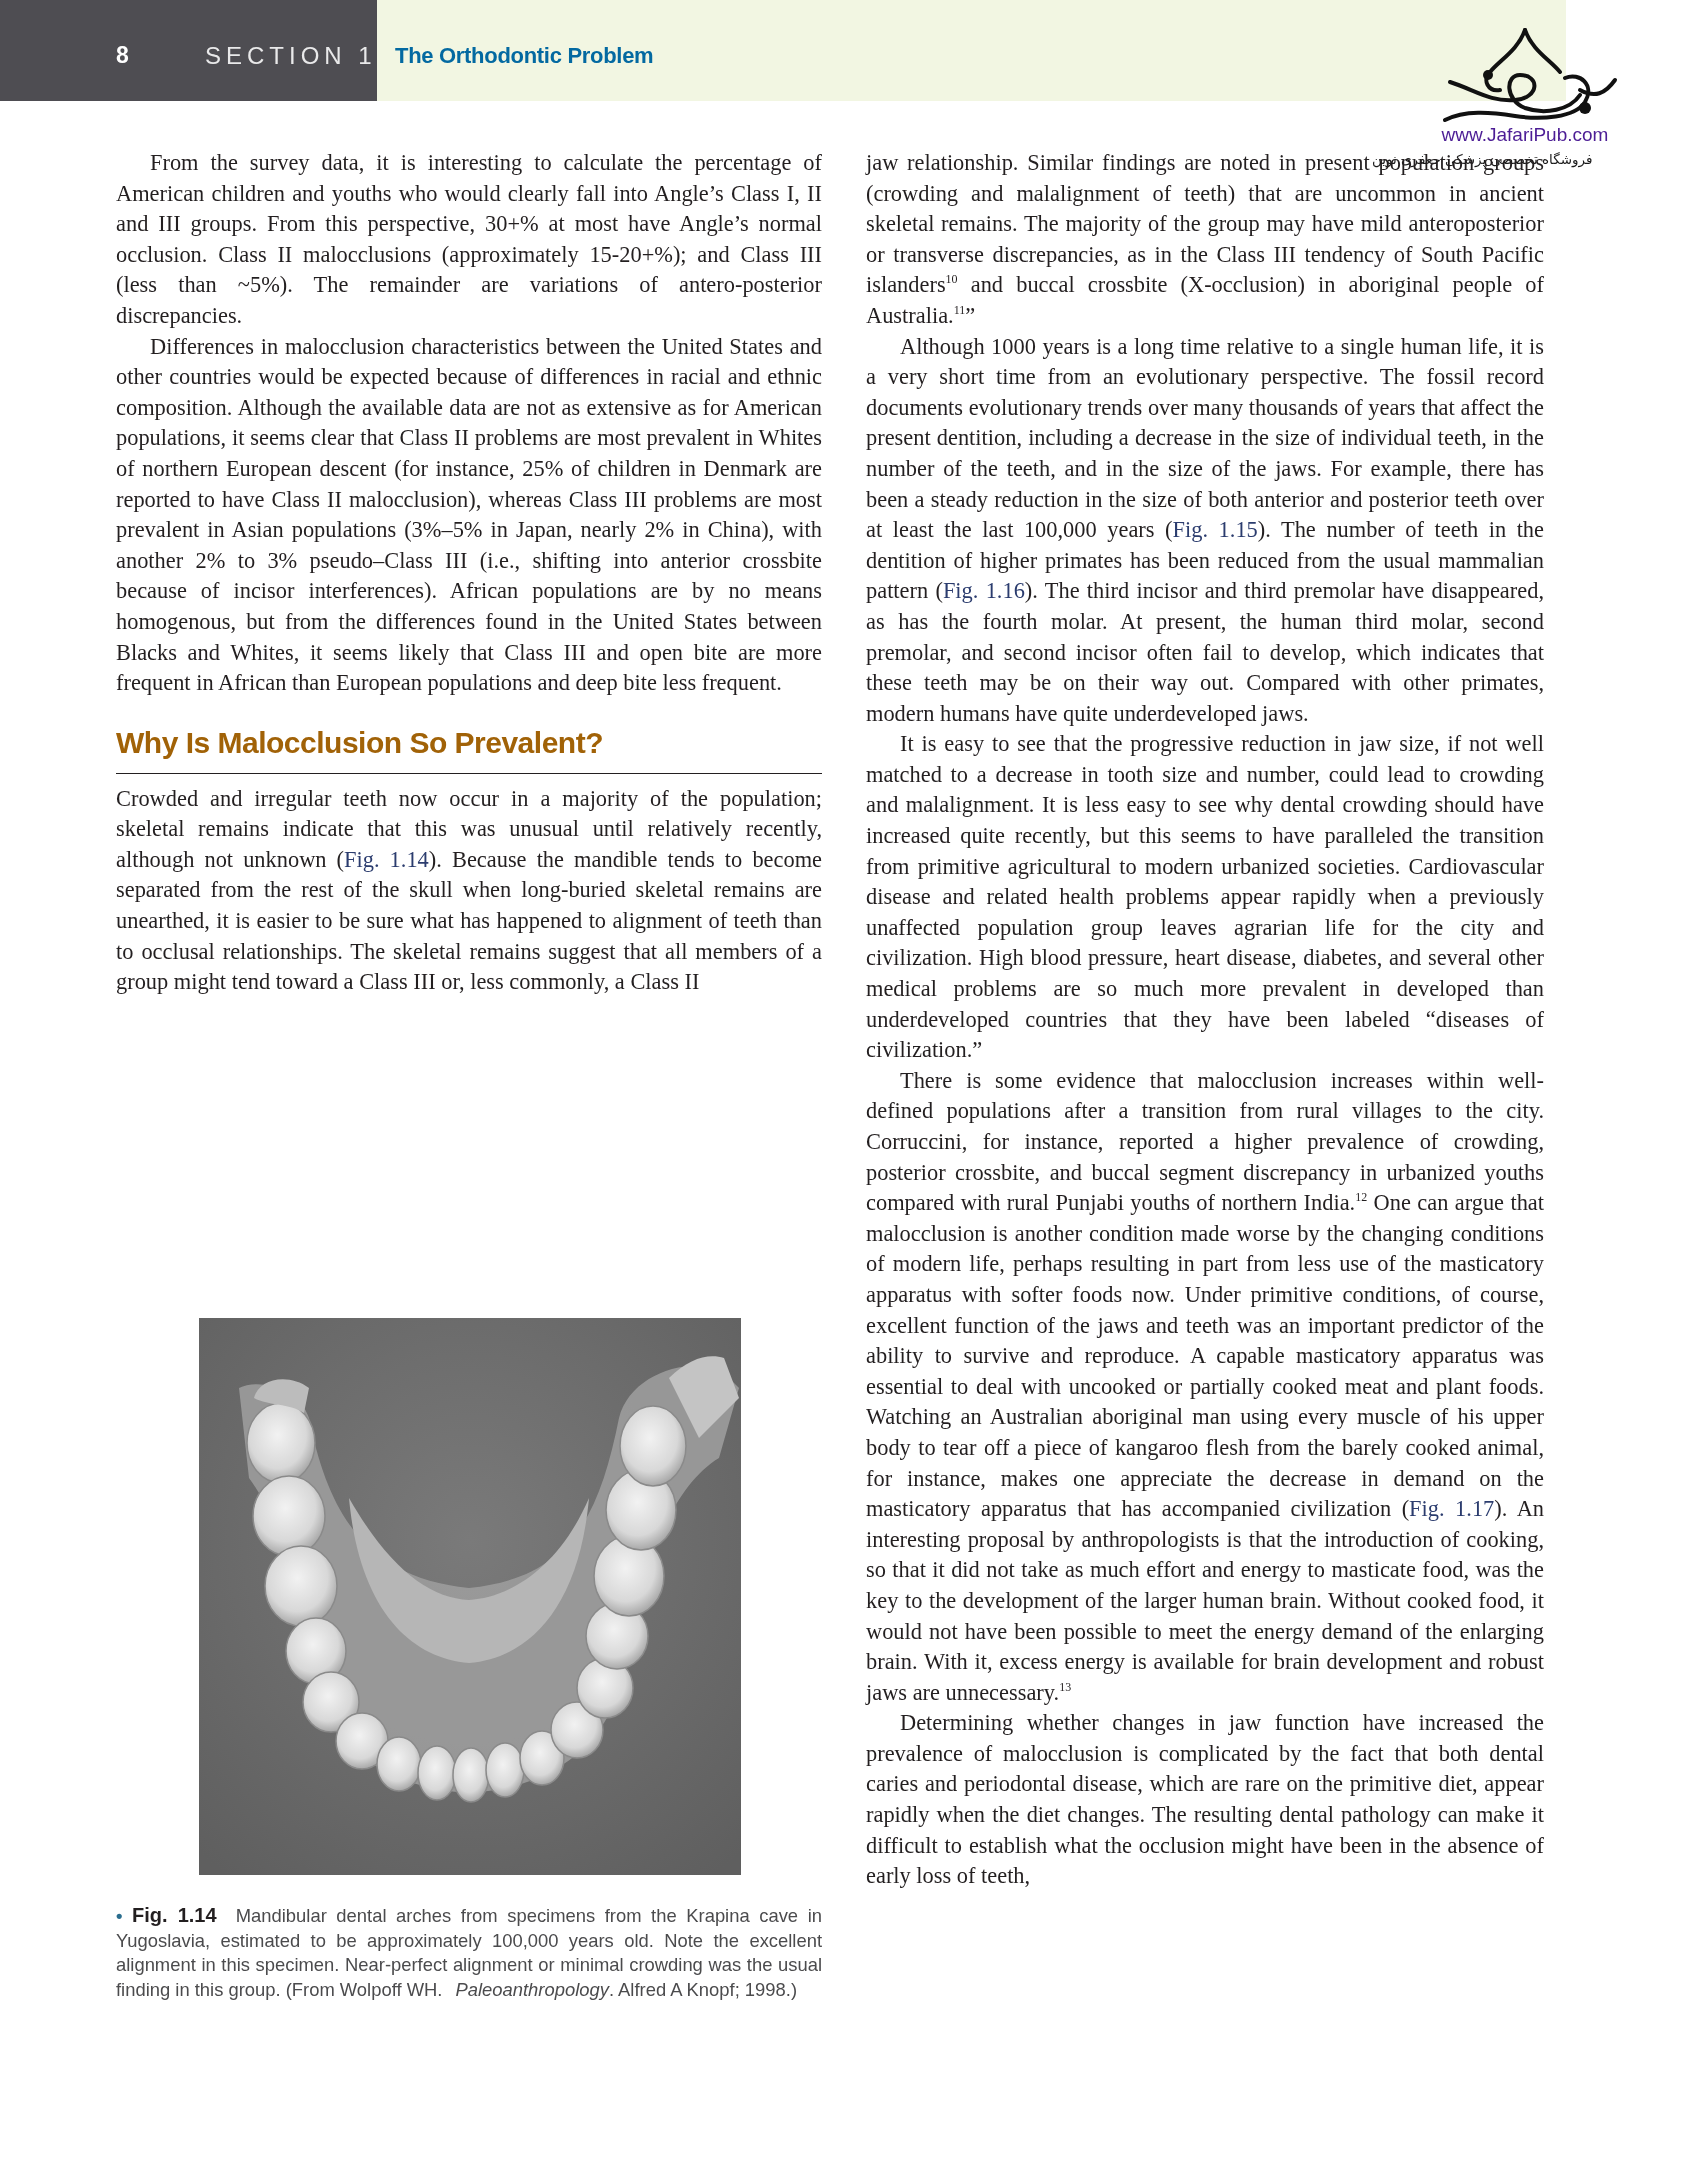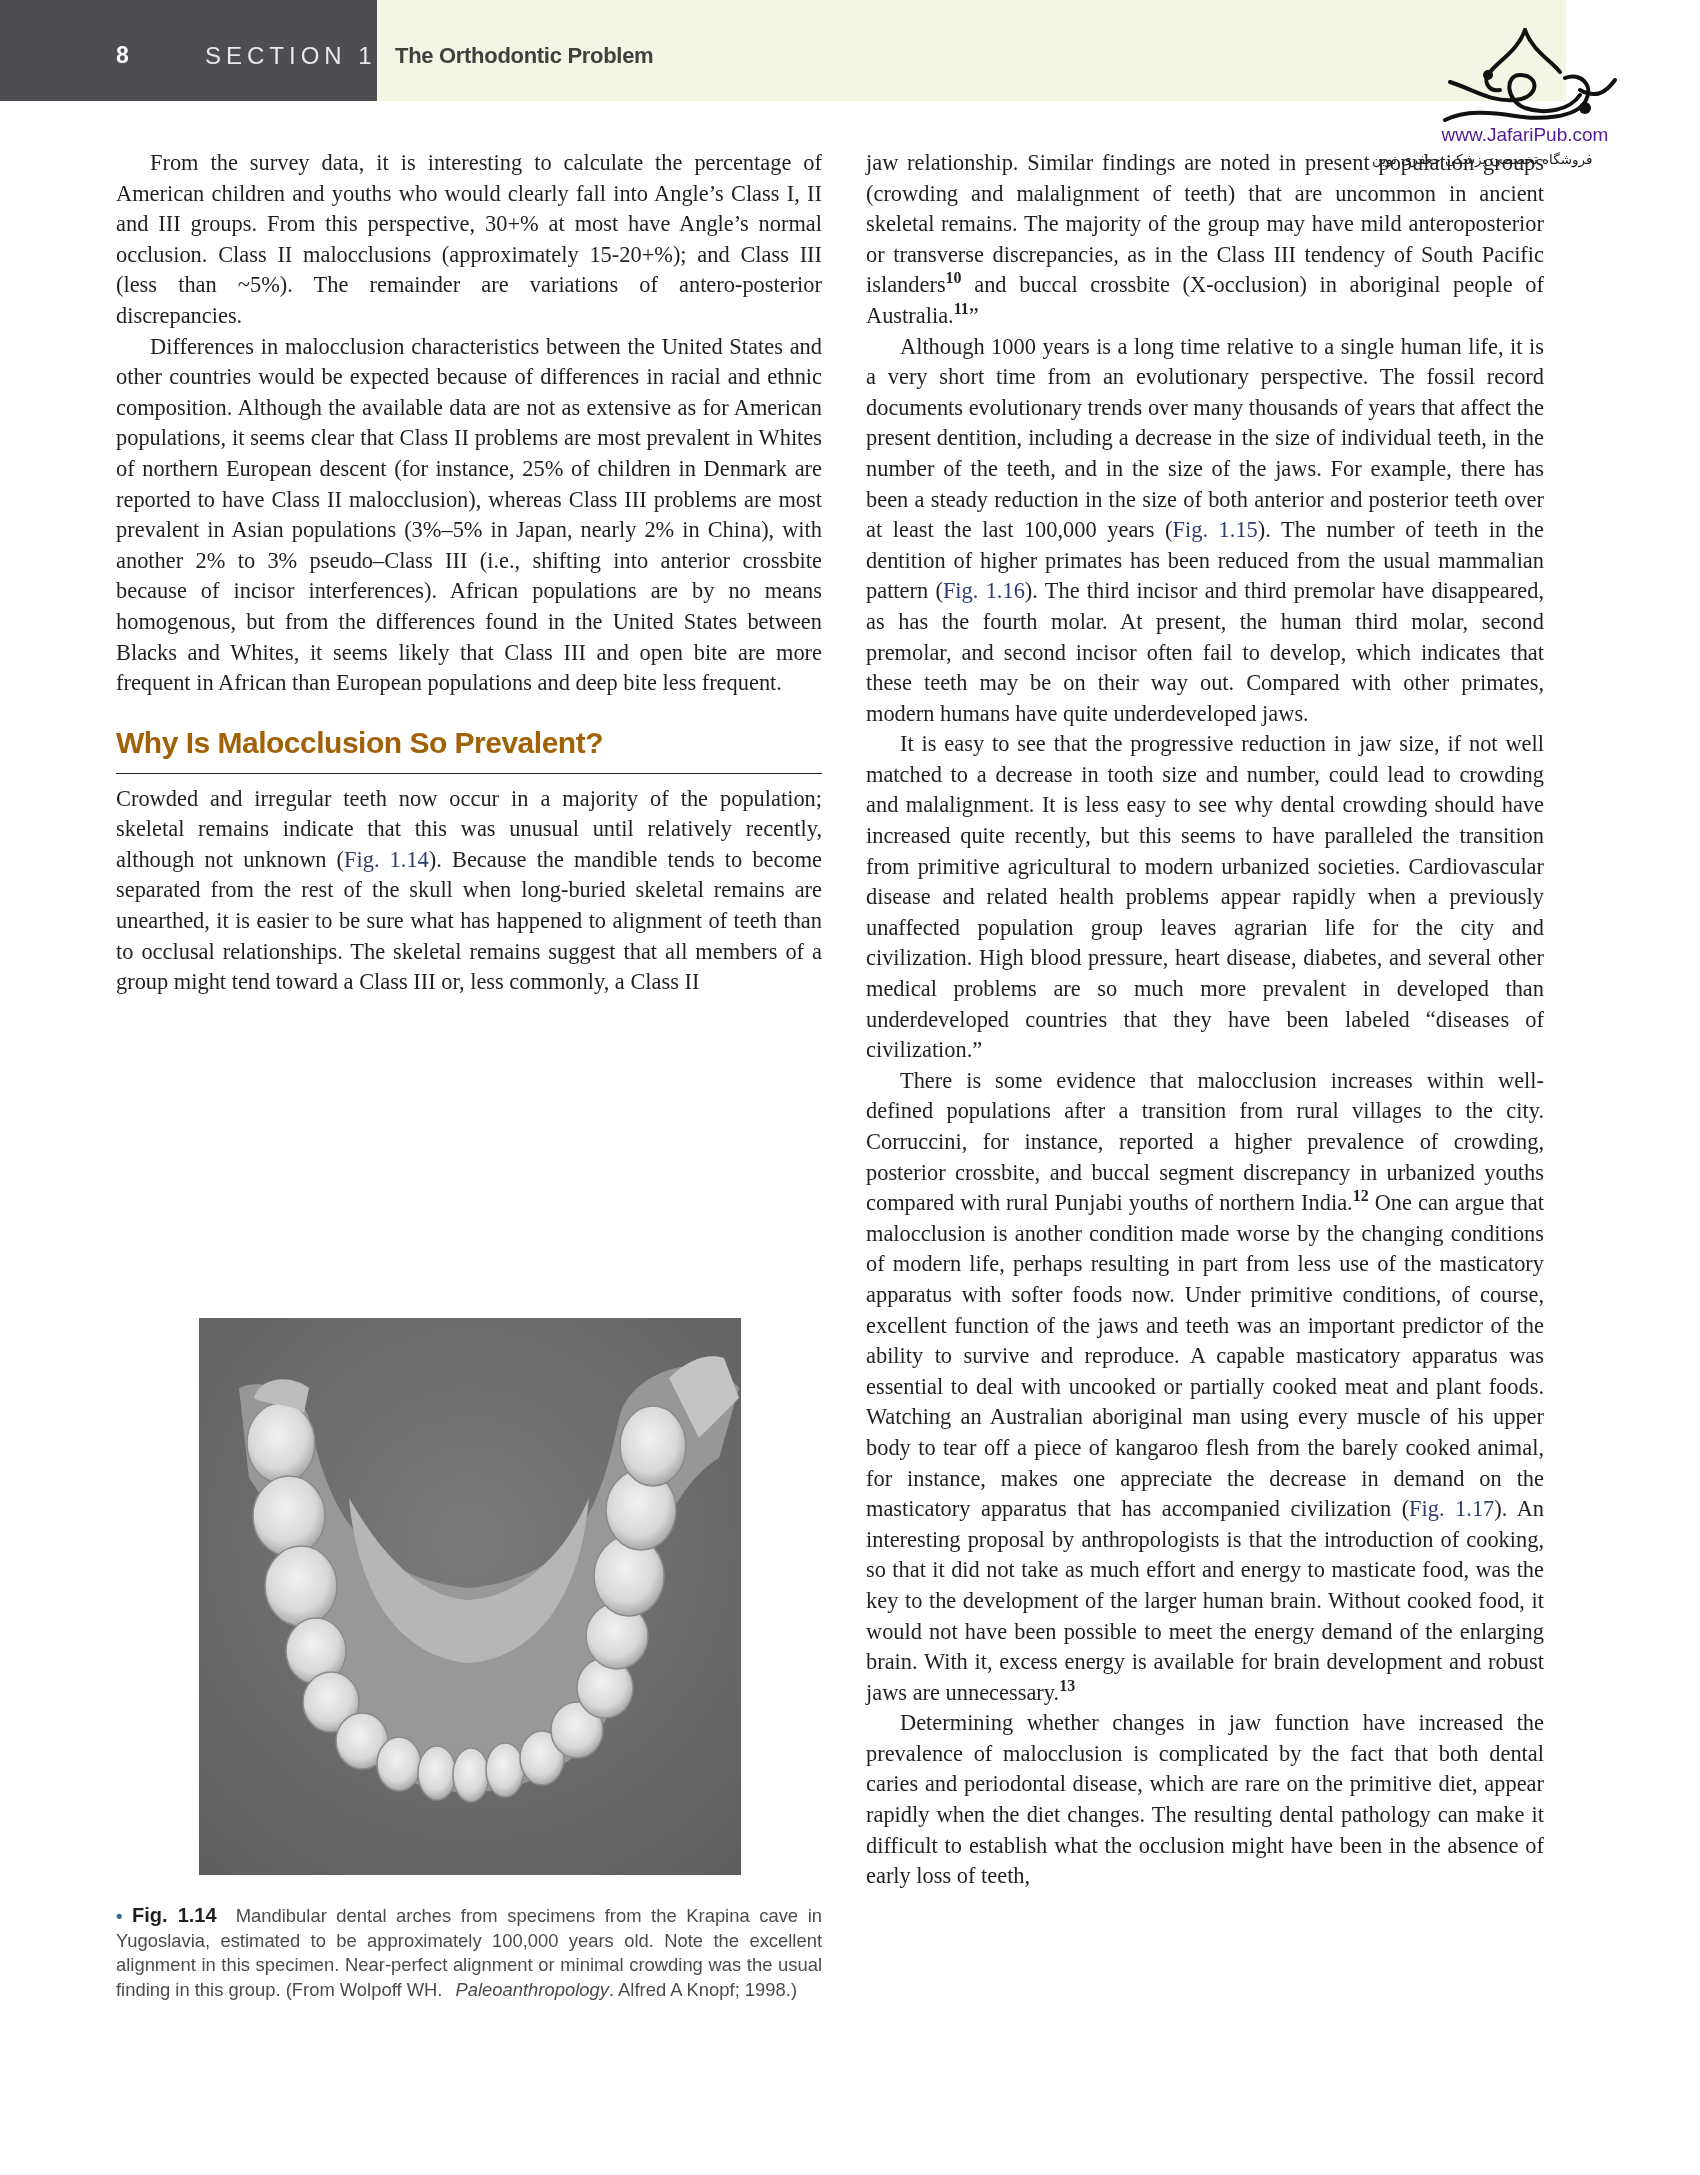--- a/index.html
+++ b/index.html
@@ -7,37 +7,37 @@
          font-family: "Liberation Serif", "DejaVu Serif", serif; color: #231f20; }
 
   
   .hdr-dark { position: absolute; left: 0; top: 0; width: 377px; height: 101px; background: #4e4d52; }
   .hdr-light { position: absolute; left: 377px; top: 0; width: 1189px; height: 101px; background: #f2f6e2; }
   .page-num { position: absolute; left: 116px; top: 42px; font-family: "Liberation Sans", sans-serif;
               font-weight: bold; font-size: 23px; color: #ffffff; }
   .section-label { position: absolute; left: 205px; top: 42px; font-family: "Liberation Sans", sans-serif;
                    font-size: 24px; letter-spacing: 5px; color: #e9e9ea; font-weight: 300; }
   .chapter-title { position: absolute; left: 395px; top: 43px; font-family: "Liberation Sans", sans-serif;
-                   font-size: 22px; font-weight: bold; color: #404040; letter-spacing: -0.3px; }
+                   font-size: 22px; font-weight: bold; color: #0369a1; letter-spacing: -0.3px; }
 
   
   .wm { position: absolute; left: 1420px; top: 20px; width: 210px; height: 120px; }
   .wm-url { position: absolute; left: 1420px; top: 124px; width: 210px; text-align: center;
             font-family: "Liberation Sans", sans-serif; font-size: 19px; color: #4c1d95; }
   .wm-fa { position: absolute; left: 1372px; top: 151px; width: 300px; text-align: left;
            font-family: "DejaVu Sans", sans-serif; font-size: 13.5px; color: #1a1a1a; direction: rtl; }
 
   
   .col { position: absolute; font-size: 22.4px; line-height: 30.6px; text-align: justify; hyphens: manual; }
   .col-left { left: 116px; top: 148px; width: 706px; }
   .col-right { left: 866px; top: 148px; width: 678px; }
   .col p { margin: 0; }
   .col p.indent { text-indent: 34px; }
   .figref { color: #2b3c6e; }
-  sup { font-size: 16px; line-height: 0; vertical-align: 9px; font-weight: bold; }
+  sup { font-size: 12px; line-height: 0; vertical-align: 9px; }
 
   .heading { margin: 24px 0 0 0; font-family: "Liberation Sans", sans-serif; font-weight: bold;
              font-size: 30px; line-height: 40px; color: #a16207; letter-spacing: -0.5px; text-align: left; }
   .heading-rule { height: 0; border-top: 1.5px solid #231f20; margin: 10px 0 10px 0; }
 
   
   .figure { position: absolute; left: 199px; top: 1318px; width: 542px; height: 557px; background: #6e6e6e; overflow: hidden; }
   .figure svg { width: 100%; height: 100%; display: block; }
   .caption { position: absolute; left: 116px; top: 1903px; width: 706px; font-family: "Liberation Sans", sans-serif;
              font-size: 18.4px; line-height: 24.6px; color: #4b4b4d; text-align: justify; }

